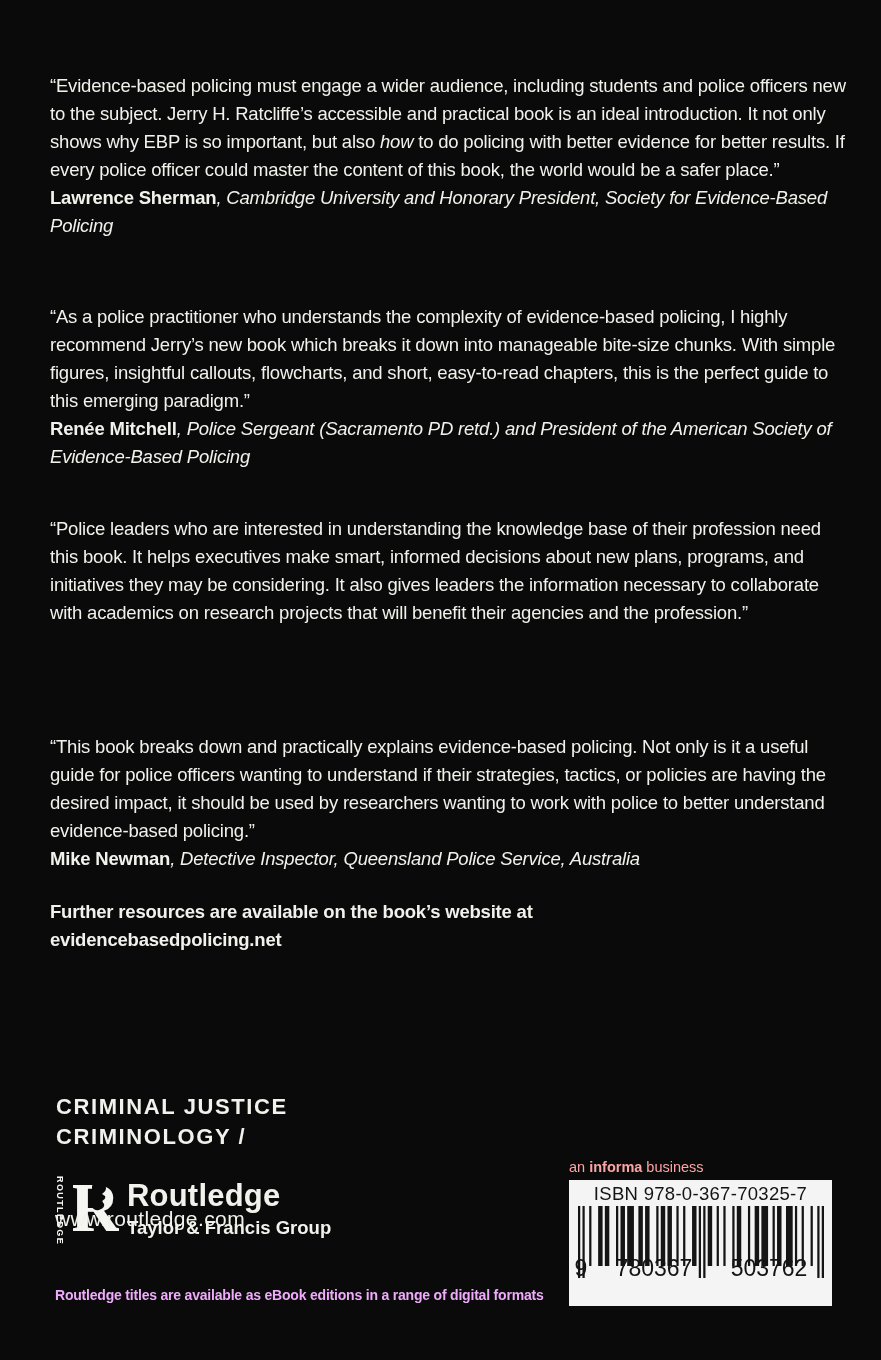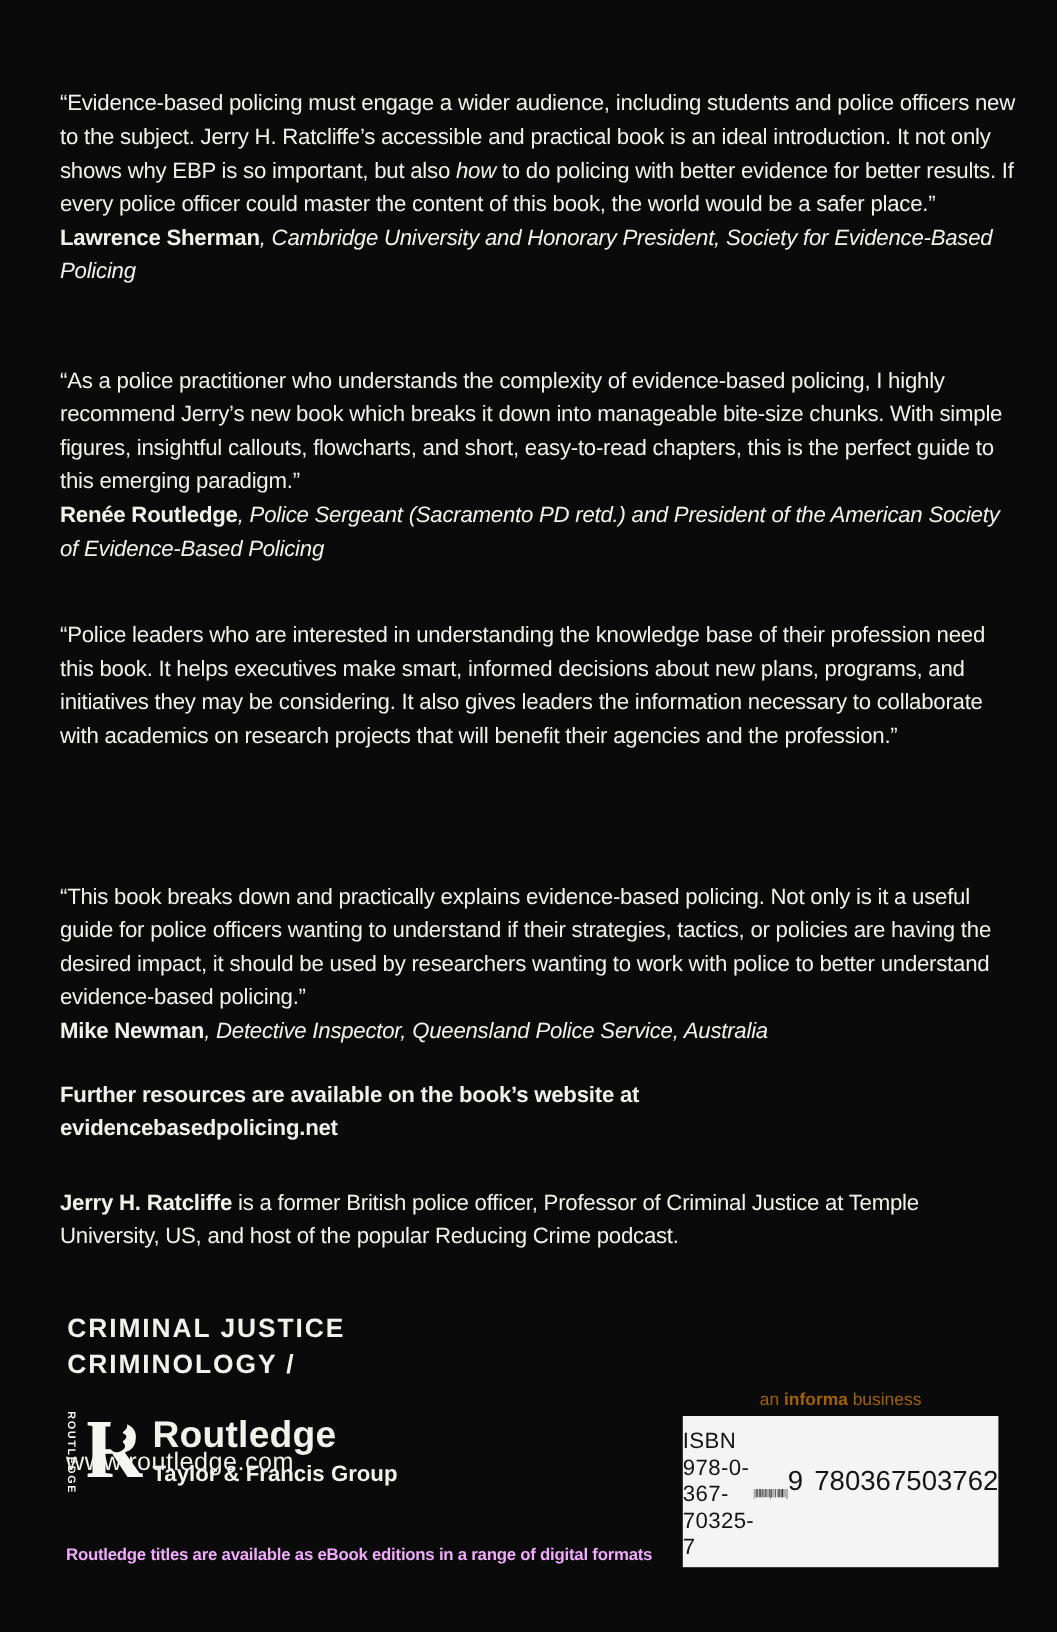--- a/index.html
+++ b/index.html
@@ -37,28 +37,28 @@
   .logo-names { display:flex; flex-direction:column; padding-top:3px; }
   .logo-name { font-size:31px; font-weight:600; line-height:33px; letter-spacing:0.2px; }
   .logo-tagline { font-size:18.5px; font-weight:600; margin-top:5px; }
   .website { position:absolute; left:55px; top:1207px; font-size:21px; letter-spacing:0.4px; }
   .footer-note {
     position:absolute; left:55px; top:1287px;
     font-size:14px; letter-spacing:-0.2px; color:#e6e6c9;
   }
   .informa {
     position:absolute; left:569px; top:1159px; width:263px;
-    text-align:center; font-size:14.5px; color:#a16207;
+    text-align:left; font-size:14.5px; color:#fca5a5;
   }
   .informa b { font-weight:bold; }
   .barcode-box {
     position:absolute; left:569px; top:1180px;
     width:263px; height:126px;
     background:#f4f4f4; color:#141414;
-    display:flex; align-items:center;
+    display:flex; flex-direction:column; align-items:center;
     padding-top:3px;
   }
   .isbn-label { font-size:18.5px; letter-spacing:0.3px; line-height:22px; }
   .bars { display:block; margin-top:1px; }
   .digits {
     width:252px; display:grid; grid-template-columns:22px 1fr 1fr;
     font-size:23px; line-height:24px; margin-top:-22px;
     text-align:center; font-weight:400;
   }
   .digits .lead { text-align:left; }
@@ -68,40 +68,37 @@
 
 <div class="page" style="background: rgb(10, 10, 10); color: rgb(242, 242, 236);">
 
   <div class="block" style="top:72px">
     <p class="qtext"><span>“Evidence-based policing must engage a wider audience, including students and police officers new to the subject. Jerry H. Ratcliffe’s accessible and practical book is an ideal introduction. It not only shows why EBP is so important, but also </span><em>how</em><span> to do policing with better evidence for better results. If every police officer could master the content of this book, the world would be a safer place.”</span></p>
     <p class="attr"><strong>Lawrence Sherman</strong><em>, Cambridge University and Honorary President, Society for Evidence-Based Policing</em></p>
   </div>
 
   <div class="block" style="top:303px">
     <p class="qtext"><span>“As a police practitioner who understands the complexity of evidence-based policing, I highly recommend Jerry’s new book which breaks it down into manageable bite-size chunks. With simple figures, insightful callouts, flowcharts, and short, easy-to-read chapters, this is the perfect guide to this emerging paradigm.”</span></p>
-    <p class="attr"><strong>Renée Routledge</strong><em>, Police Sergeant (Sacramento PD retd.) and President of the American Society of Evidence-Based Policing</em></p>
+    <p class="attr"><strong>Renée Mitchell</strong><em>, Police Sergeant (Sacramento PD retd.) and President of the American Society of Evidence-Based Policing</em></p>
   </div>
 
   <div class="block" style="top:515px">
     <p class="qtext"><span>“Police leaders who are interested in understanding the knowledge base of their profession need this book. It helps executives make smart, informed decisions about new plans, programs, and initiatives they may be considering. It also gives leaders the information necessary to collaborate with academics on research projects that will benefit their agencies and the profession.”</span></p>
   </div>
 
   <div class="block" style="top:733px">
     <p class="qtext"><span>“This book breaks down and practically explains evidence-based policing. Not only is it a useful guide for police officers wanting to understand if their strategies, tactics, or policies are having the desired impact, it should be used by researchers wanting to work with police to better understand evidence-based policing.”</span></p>
     <p class="attr"><strong>Mike Newman</strong><em>, Detective Inspector, Queensland Police Service, Australia</em></p>
   </div>
 
   <div class="block bold-note" style="top:898px">
     <p>Further resources are available on the book’s website at</p>
     <p>evidencebasedpolicing.net</p>
   </div>
 
-  <div class="block" style="top:988px">
-    <p><strong>Jerry H. Ratcliffe</strong><span> is a former British police officer, Professor of Criminal Justice at Temple University, US, and host of the popular Reducing Crime podcast.</span></p>
-  </div>
 
   <div class="category">
     <div>CRIMINAL JUSTICE</div>
     <div>CRIMINOLOGY /</div>
   </div>
 
   <div class="logo-row">
     <div class="logo-vertical">ROUTLEDGE</div>
     <svg class="logo-r" width="46" height="60" viewBox="0 0 46 60">
       <text x="-3" y="55" font-family="Liberation Serif, serif" font-weight="bold" font-size="70" fill="#f5f5f2">R</text>

